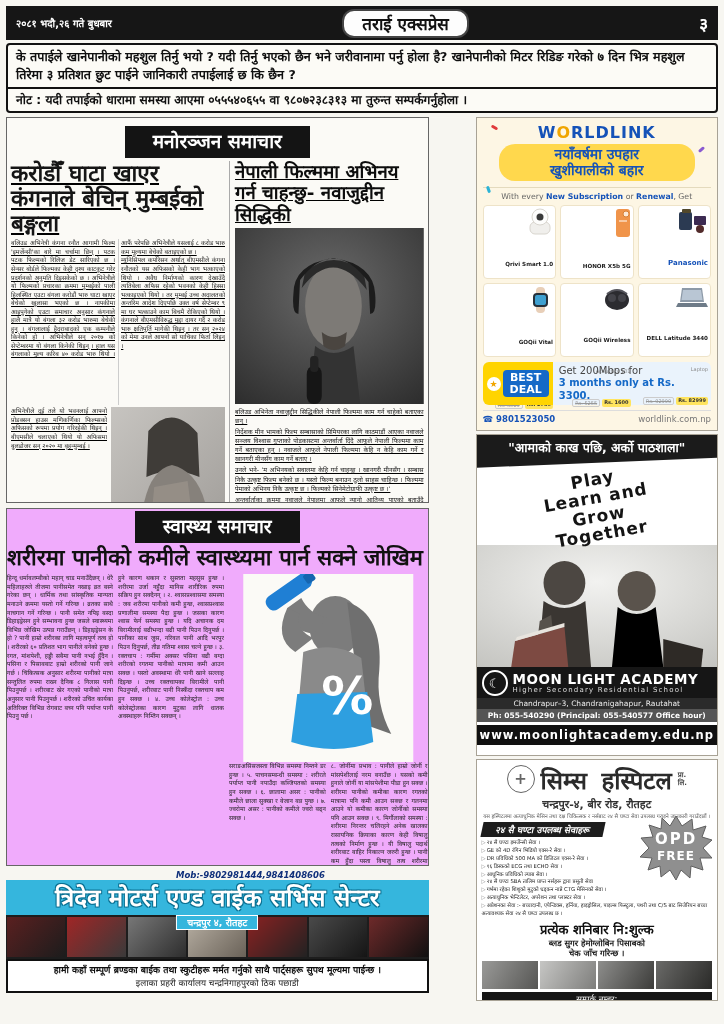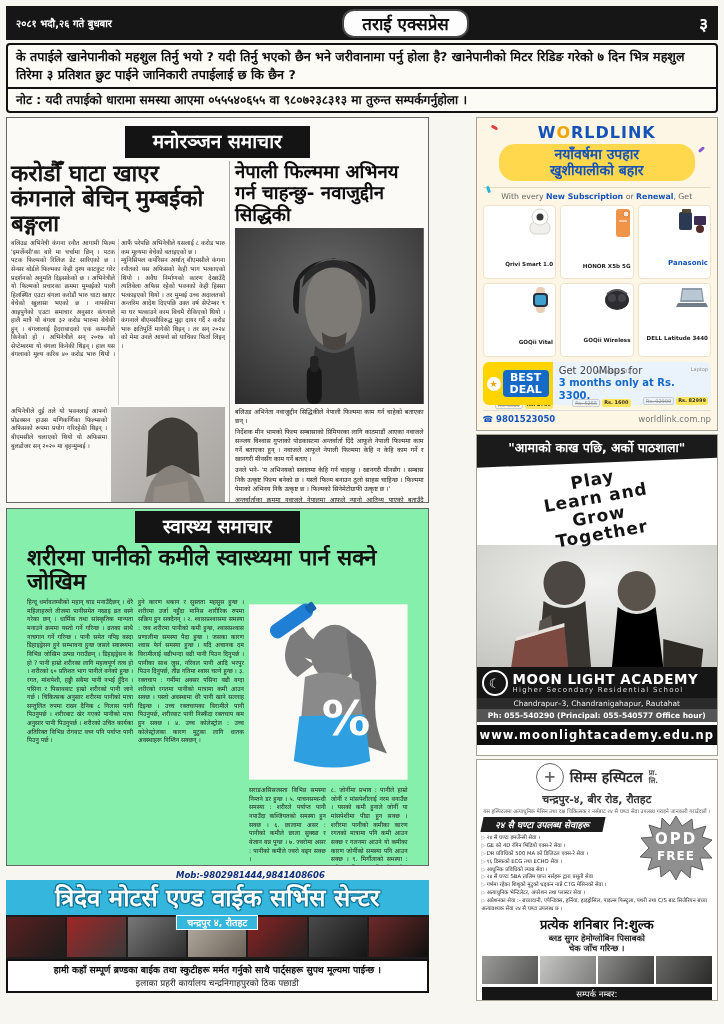--- a/index.html
+++ b/index.html
@@ -19,35 +19,35 @@
   .notice-note { padding:2px 8px 3px; font-size:12.2px; font-weight:bold; color:#101010; }
 
   .main { display:flex; gap:5px; margin-top:4px; height:884px; }
   .left-col { width:452px; display:flex; flex-direction:column; }
   .right-col { width:255px; display:flex; flex-direction:column;margin-left:42px; }
 
   .section-banner { background:#141414; color:#fff; font-weight:bold; font-size:19px; text-align:center; padding:2px 28px 4px; width:fit-content; margin:0 auto; }
 
   
   .ent-box { border:1px solid #666; padding:8px 4px 3px; height:386px; overflow:hidden; background:#fbfaf6; }
-  .articles { display:flex; gap:5px; margin-top:3px; }
+  .articles { display:flex; gap:5px; margin-top:3px;text-decoration:underline; }
   .art-left { width:219px; border-right:1px solid #aaa; padding-right:4px; }
   .art-left h2 { font-size:22.5px; line-height:1.12; font-weight:bold; color:#151515; }
   .cols { margin-top:3px; column-count:2; column-gap:6px; column-rule:1px solid #ccc; font-size:6.2px; line-height:1.38; text-align:justify; height:166px; overflow:hidden; color:#1c1c1c; }
   .art-left-bottom { display:flex; gap:4px; margin-top:2px; }
   .alb-text { width:96px; font-size:6.2px; line-height:1.38; text-align:justify; height:122px; overflow:hidden; color:#1c1c1c; }
   .photo-kangana { flex:1; height:122px; }
   .art-right { flex:1; }
   .art-right h2 { font-size:18.5px; line-height:1.16; font-weight:bold; color:#0d0d0d; }
   .photo-nawaz { width:100%; height:176px; margin-top:3px; }
   .caption { margin-top:3px; font-size:6.3px; line-height:1.44; text-align:justify; height:124px; overflow:hidden; color:#1c1c1c; }
   .caption p { margin-bottom:2px; }
 
   
-  .health-box { border:1px solid #666; margin-top:5px; padding:2px 20px 3px; height:358px; overflow:hidden; background:#86efac; }
+  .health-box { border:1px solid #666; margin-top:5px; padding:2px 0 3px; height:358px; overflow:hidden; background:#f0abfc; }
   .health-box h2 { font-size:22px; font-weight:bold; line-height:1.1; margin-top:3px; color:#111; }
   .health-body { display:flex; gap:5px; margin-top:4px; height:292px; }
   .hcol { font-size:6.1px; line-height:1.42; text-align:justify; overflow:hidden; color:#1c1c1c; }
   .hcol1,.hcol2 { width:106px; }
   .health-right { flex:1; display:flex; flex-direction:column; }
   .illustration { height:188px; }
   .health-right-bottom { display:flex; gap:5px; flex:1; overflow:hidden; }
   .hcol3,.hcol4 { flex:1; }
 
   
@@ -99,21 +99,21 @@
   .ml-name { font-size:13.5px; font-weight:bold; letter-spacing:0.5px; line-height:1.05; }
   .ml-sub { font-size:7px; letter-spacing:1.2px; color:#ddd; }
   .ml-addr { background:#2b2b2b; color:#eee; font-size:7.5px; text-align:center; padding:1px; }
   .ml-ph { background:#555; color:#fff; font-size:7.5px; font-weight:bold; text-align:center; padding:2px; }
   .ml-web { background:#101010; color:#fff; font-size:11.5px; font-weight:bold; text-align:center; padding:3px; margin-top:3px; letter-spacing:1px; }
 
   
   .ad-hospital { flex:1; margin-top:3px; background:#fff; padding:3px 5px; position:relative; }
   .hos-head { display:flex; align-items:center; gap:6px; justify-content:center; }
   .hos-logo { width:28px; height:28px; border:1.5px solid #666; border-radius:50%; color:#666; display:flex; align-items:center; justify-content:center; font-size:15px; font-weight:bold; flex:none; }
-  .hos-name { font-size:14px; font-weight:bold; color:#2b2b2b; }
+  .hos-name { font-size:24px; font-weight:bold; color:#2b2b2b;font-family:Liberation Mono, monospace; }
   .hos-pl { font-size:7px; font-weight:bold; color:#444; line-height:1.15; }
   .hos-addr { text-align:center; font-size:11px; font-weight:bold; color:#333; }
   .hos-tag { text-align:center; font-size:5.3px; color:#555; margin-top:1px; }
   .hos-ribbon { background:#1d1d1d; color:#fff; font-size:9px; font-weight:bold; width:fit-content; padding:1px 14px; margin-top:2px; transform:skewX(-12deg); }
   .hos-list { margin-top:2px; }
   .hos-item { font-size:5.3px; color:#222; line-height:1.5; width:70%; }
   .hos-item.wide { width:100%; }
   .hos-item .arrow { color:#888; margin-right:1px; }
   .opd { position:absolute; right:5px; top:56px; }
   .hos-sat1 { text-align:center; font-size:13px; font-weight:bold; margin-top:2px; color:#111; }

